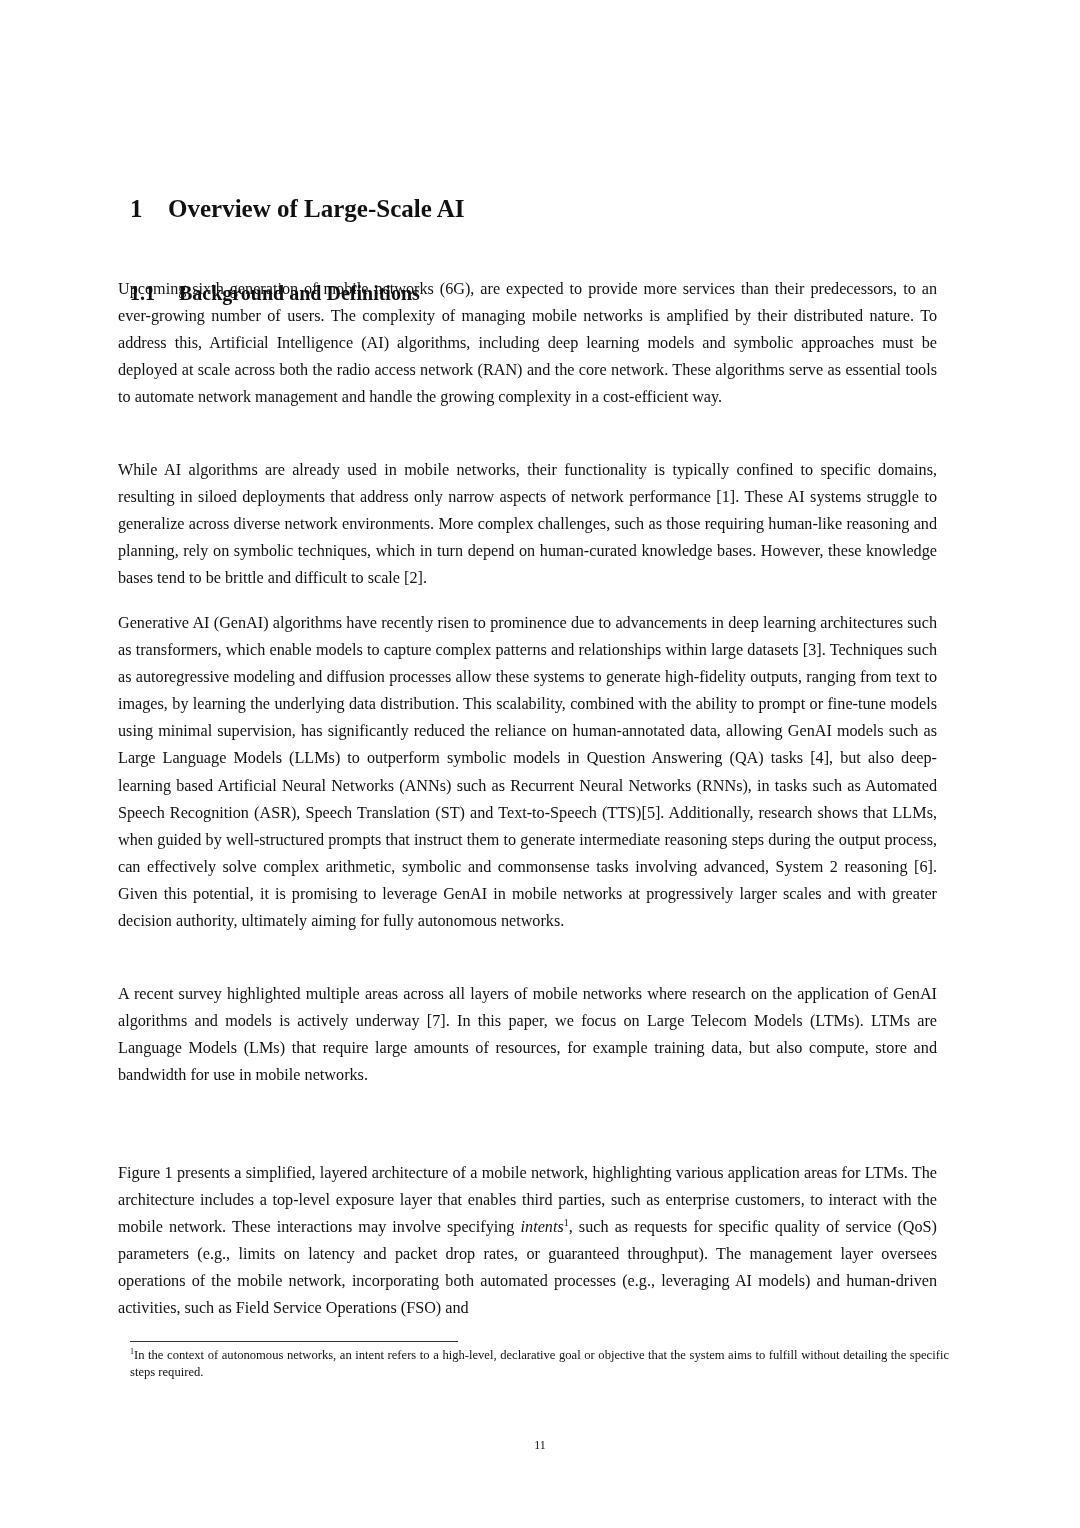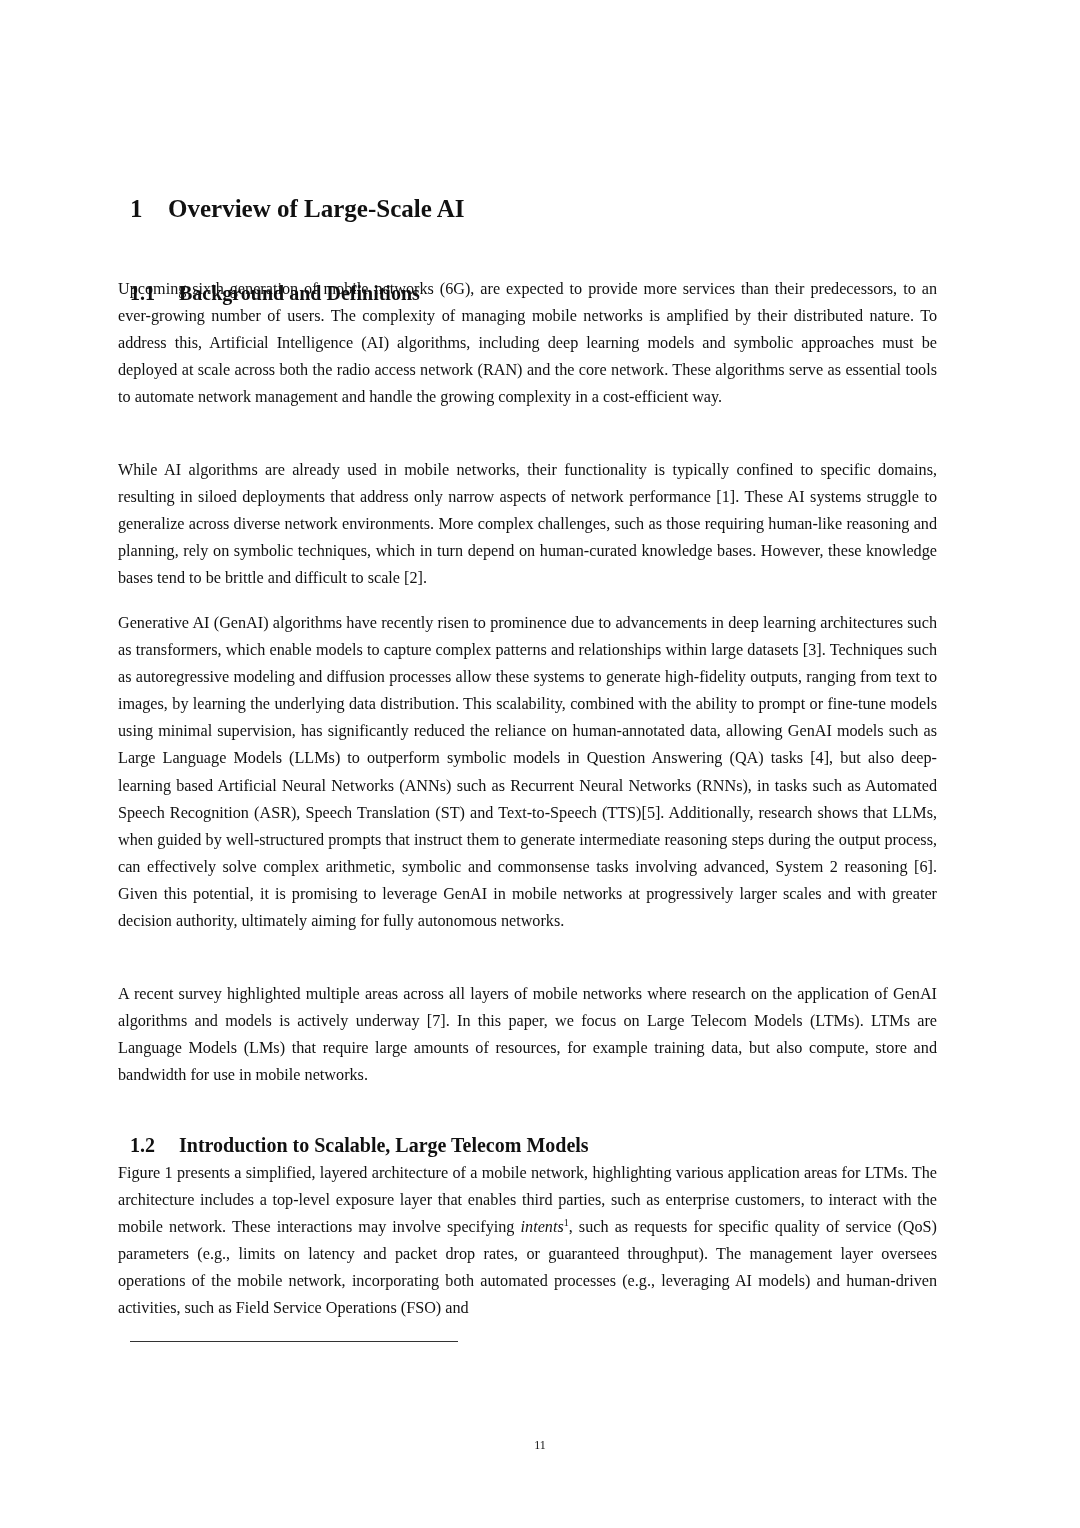--- a/index.html
+++ b/index.html
@@ -93,24 +93,22 @@
   </div>
 
   <p class="para" style="top:276px; margin:0;">Upcoming sixth generation of mobile networks (6G), are expected to provide more services than their predecessors, to an ever-growing number of users. The complexity of managing mobile networks is amplified by their distributed nature. To address this, Artificial Intelligence (AI) algorithms, including deep learning models and symbolic approaches must be deployed at scale across both the radio access network (RAN) and the core network. These algorithms serve as essential tools to automate network management and handle the growing complexity in a cost-efficient way.</p>
 
   <p class="para" style="top:457px; margin:0;">While AI algorithms are already used in mobile networks, their functionality is typically confined to specific domains, resulting in siloed deployments that address only narrow aspects of network performance [1]. These AI systems struggle to generalize across diverse network environments. More complex challenges, such as those requiring human-like reasoning and planning, rely on symbolic techniques, which in turn depend on human-curated knowledge bases. However, these knowledge bases tend to be brittle and difficult to scale [2].</p>
 
   <p class="para" style="top:610px; margin:0;">Generative AI (GenAI) algorithms have recently risen to prominence due to advancements in deep learning architectures such as transformers, which enable models to capture complex patterns and relationships within large datasets [3]. Techniques such as autoregressive modeling and diffusion processes allow these systems to generate high-fidelity outputs, ranging from text to images, by learning the underlying data distribution. This scalability, combined with the ability to prompt or fine-tune models using minimal supervision, has significantly reduced the reliance on human-annotated data, allowing GenAI models such as Large Language Models (LLMs) to outperform symbolic models in Question Answering (QA) tasks [4], but also deep-learning based Artificial Neural Networks (ANNs) such as Recurrent Neural Networks (RNNs), in tasks such as Automated Speech Recognition (ASR), Speech Translation (ST) and Text-to-Speech (TTS)[5]. Additionally, research shows that LLMs, when guided by well-structured prompts that instruct them to generate intermediate reasoning steps during the output process, can effectively solve complex arithmetic, symbolic and commonsense tasks involving advanced, System 2 reasoning [6]. Given this potential, it is promising to leverage GenAI in mobile networks at progressively larger scales and with greater decision authority, ultimately aiming for fully autonomous networks.</p>
 
   <p class="para" style="top:981px; margin:0;">A recent survey highlighted multiple areas across all layers of mobile networks where research on the application of GenAI algorithms and models is actively underway [7]. In this paper, we focus on Large Telecom Models (LTMs). LTMs are Language Models (LMs) that require large amounts of resources, for example training data, but also compute, store and bandwidth for use in mobile networks.</p>
 
-  <div class="h2" style="top:1132px;">
-    <span class="num">1.2</span><span>Introduction to Scalable, Large Telecom Models</span>
-  </div>
 
   <p class="para" style="top:1160px; margin:0;"><span>Figure 1 presents a simplified, layered architecture of a mobile network, highlighting various application areas for LTMs. The architecture includes a top-level exposure layer that enables third parties, such as enterprise customers, to interact with the mobile network. These interactions may involve specifying </span><em>intents</em><sup>1</sup><span>, such as requests for specific quality of service (QoS) parameters (e.g., limits on latency and packet drop rates, or guaranteed throughput). The management layer oversees operations of the mobile network, incorporating both automated processes (e.g., leveraging AI models) and human-driven activities, such as Field Service Operations (FSO) and</span></p>
 
   <div class="fn-rule"></div>
 
+  <div class="footnote"><sup>1</sup><span>In the context of autonomous networks, an intent refers to a high-level, declarative goal or objective that the system aims to fulfill without detailing the specific steps required.</span></div>
 
   <div class="pagenum">11</div>
 
 </div>
 
 </body></html>

